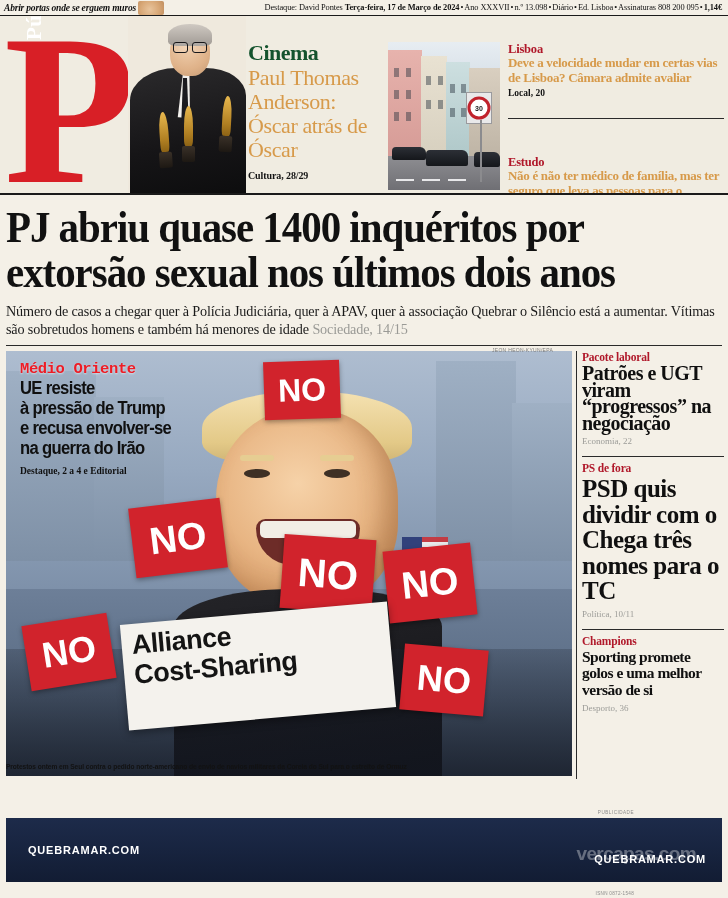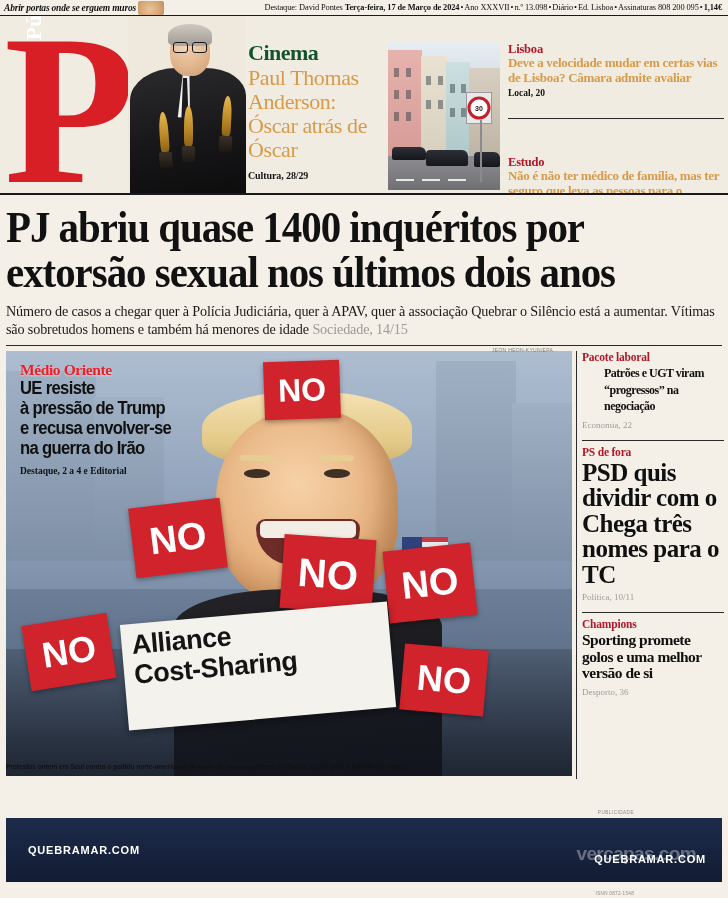--- a/index.html
+++ b/index.html
@@ -237,21 +237,21 @@
     position:absolute;background:#f4f2ed;color:#141414;
     font-family:"Liberation Sans",sans-serif;font-weight:bold;
     box-shadow:0 3px 8px rgba(0,0,0,0.4);padding:6px 10px;box-sizing:border-box;
     line-height:30px;font-size:27px;letter-spacing:-0.5px;
   }
 
   .medio{
     position:absolute;left:14px;top:10px;width:208px;z-index:6;
   }
   .medio .kick{
-    font-family:Liberation Serif, serif;font-weight:bold;font-size:15.5px;
+    font-family:Liberation Mono, monospace;font-weight:bold;font-size:15.5px;
     color:#ee1c25;letter-spacing:-0.4px;line-height:17px;
     text-shadow:0 1px 2px rgba(255,255,255,0.55);
   }
   .medio .hl{
     font-family:"Liberation Sans",sans-serif;font-weight:bold;font-size:17.5px;
     color:#101010;line-height:19px;letter-spacing:-0.7px;margin-top:1px;
     transform:scaleX(0.95);transform-origin:left top;
   }
   .medio .ref{
     font-family:"Liberation Serif",serif;font-weight:bold;font-size:9.5px;
@@ -272,21 +272,21 @@
   .vrule{position:absolute;left:576px;top:0;width:1px;height:428px;background:#2a2a2a;}
   .story{padding-bottom:6px;}
   .story .kick{
     font-family:"Liberation Serif",serif;font-weight:bold;font-size:11.5px;
     color:#b0182a;line-height:13px;letter-spacing:-0.2px;
   }
   .story .hl{
     font-family:"Liberation Serif",serif;font-weight:bold;color:#101010;
     letter-spacing:-0.5px;margin-top:1px;
   }
-  .s-a .hl{font-size:12px;line-height:16.5px;margin-left:22px;}
+  .s-a .hl{font-size:20px;line-height:16.5px;}
   .s-b .hl{font-size:25px;line-height:25.5px;}
   .s-c .hl{font-size:15.5px;line-height:16.5px;}
   .story .ref{
     font-family:"Liberation Serif",serif;font-size:9px;color:#9c9c98;margin-top:5px;
   }
   .hrule{height:1px;background:#2a2a2a;margin:4px 0 5px 0;}
 
   
   .adzone{position:absolute;left:0;bottom:0;width:640px;height:92px;}
   .pub-label{

